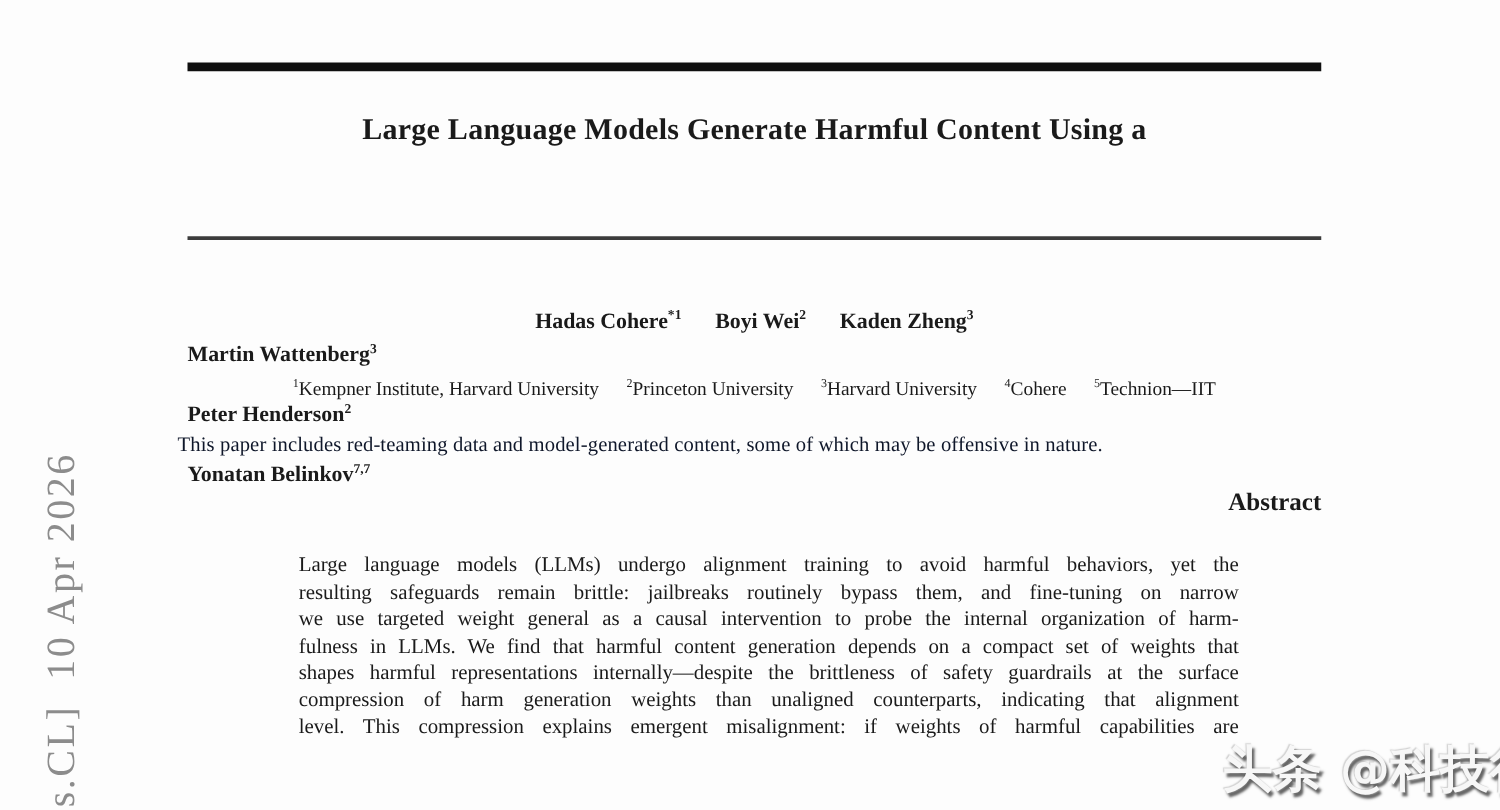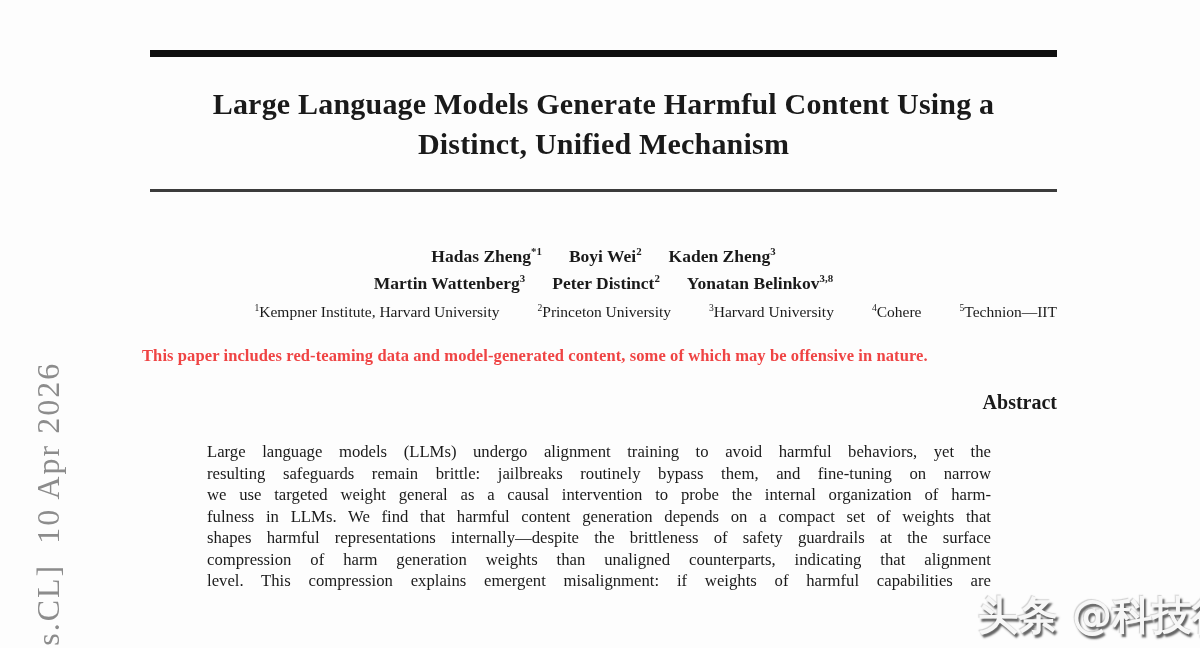--- a/index.html
+++ b/index.html
@@ -23,48 +23,48 @@
   }
   .rule-thin {
     position: absolute; left: 0; top: 189px;
     width: 907px; height: 3px;
     background: #3c3c3c;
   }
   .paper-title {
     position: absolute; left: 0; top: 84px;
     width: 907px;
     text-align: center;
-    font-size: 30px;
+    font-size: 24px;
     font-weight: bold;
     line-height: 40px;
     letter-spacing: 0.2px;
   }
   .authors-row {
     position: absolute; left: 0;
     width: 907px;
     display: flex;
     justify-content: center;
     gap: 27px;
     font-size: 17.5px;
     font-weight: bold;
     white-space: nowrap;
   }
   .authors-row-1 { top: 246px; }
-  .authors-row-2 { top: 273px; }
+  .authors-row-2 { top: 273px; flex-direction: column; }
   sup {
     font-size: 62%;
     vertical-align: super;
     line-height: 0;
   }
   .affiliations-line {
     position: absolute; left: 0; top: 303px;
     width: 907px;
     display: flex;
-    justify-content: flex-end;
-    gap: 38px;
+    justify-content: center;
+    gap: 22px;
     font-size: 15.5px;
     white-space: nowrap;
   }
   .content-warning {
     position: absolute; left: -8px; top: 346px;
     width: 915px;
     font-size: 16.5px;
     letter-spacing: 0.1px;
   }
   .abstract-heading {
@@ -77,20 +77,21 @@
   .abstract-body {
     position: absolute; left: 57px; top: 441px;
     width: 784px;
     font-size: 16.7px;
     line-height: 21.5px;
   }
   .abs-line {
     text-align: justify;
     text-align-last: justify;
     white-space: nowrap;
+    margin-left: 32px;
   }
   .arxiv-sidebar {
     position: absolute;
     left: 30px; top: 662px;
     transform: rotate(-90deg);
     transform-origin: 0 0;
     font-size: 32px;
     letter-spacing: 2px;
     white-space: pre;
   }
@@ -109,45 +110,44 @@
 <body>
 
 <div class="arxiv-sidebar" style="color: rgb(140, 140, 140);">cs.CL]  10 Apr 2026</div>
 
 <div class="page-content">
 
   <div class="rule-thick" style="background: rgb(15, 15, 15);"></div>
 
   <div class="paper-title">
     <div>Large Language Models Generate Harmful Content Using a</div>
-    <div>Distinct, Unified Mechanism</div>
   </div>
 
   <div class="rule-thin"></div>
 
   <div class="authors-row authors-row-1">
-      <span><span>Hadas Zheng</span><sup>*1</sup></span>
+      <span><span>Hadas Cohere</span><sup>*1</sup></span>
       <span><span>Boyi Wei</span><sup>2</sup></span>
       <span><span>Kaden Zheng</span><sup>3</sup></span>
     </div>
   <div class="authors-row authors-row-2">
       <span><span>Martin Wattenberg</span><sup>3</sup></span>
-      <span><span>Peter Distinct</span><sup>2</sup></span>
-      <span><span>Yonatan Belinkov</span><sup>3,8</sup></span>
+      <span><span>Peter Henderson</span><sup>2</sup></span>
+      <span><span>Yonatan Belinkov</span><sup>7,7</sup></span>
     </div>
 
   <div class="affiliations-line">
       <span><sup>1</sup><span>Kempner Institute, Harvard University</span></span>
       <span><sup>2</sup><span>Princeton University</span></span>
       <span><sup>3</sup><span>Harvard University</span></span>
       <span><sup>4</sup><span>Cohere</span></span>
       <span><sup>5</sup><span>Technion—IIT</span></span>
     </div>
 
-  <div class="content-warning" style="color: #ef4444; font-weight: bold;">This paper includes red-teaming data and model-generated content, some of which may be offensive in nature.</div>
+  <div class="content-warning" style="color: #0f172a;">This paper includes red-teaming data and model-generated content, some of which may be offensive in nature.</div>
 
   <div class="abstract-heading">Abstract</div>
 
   <div class="abstract-body">
       <div class="abs-line">Large language models (LLMs) undergo alignment training to avoid harmful behaviors, yet the</div>
       <div class="abs-line">resulting safeguards remain brittle: jailbreaks routinely bypass them, and fine-tuning on narrow</div>
       <div class="abs-line">we use targeted weight general as a causal intervention to probe the internal organization of harm-</div>
       <div class="abs-line">fulness in LLMs. We find that harmful content generation depends on a compact set of weights that</div>
       <div class="abs-line">shapes harmful representations internally—despite the brittleness of safety guardrails at the surface</div>
       <div class="abs-line">compression of harm generation weights than unaligned counterparts, indicating that alignment</div>

